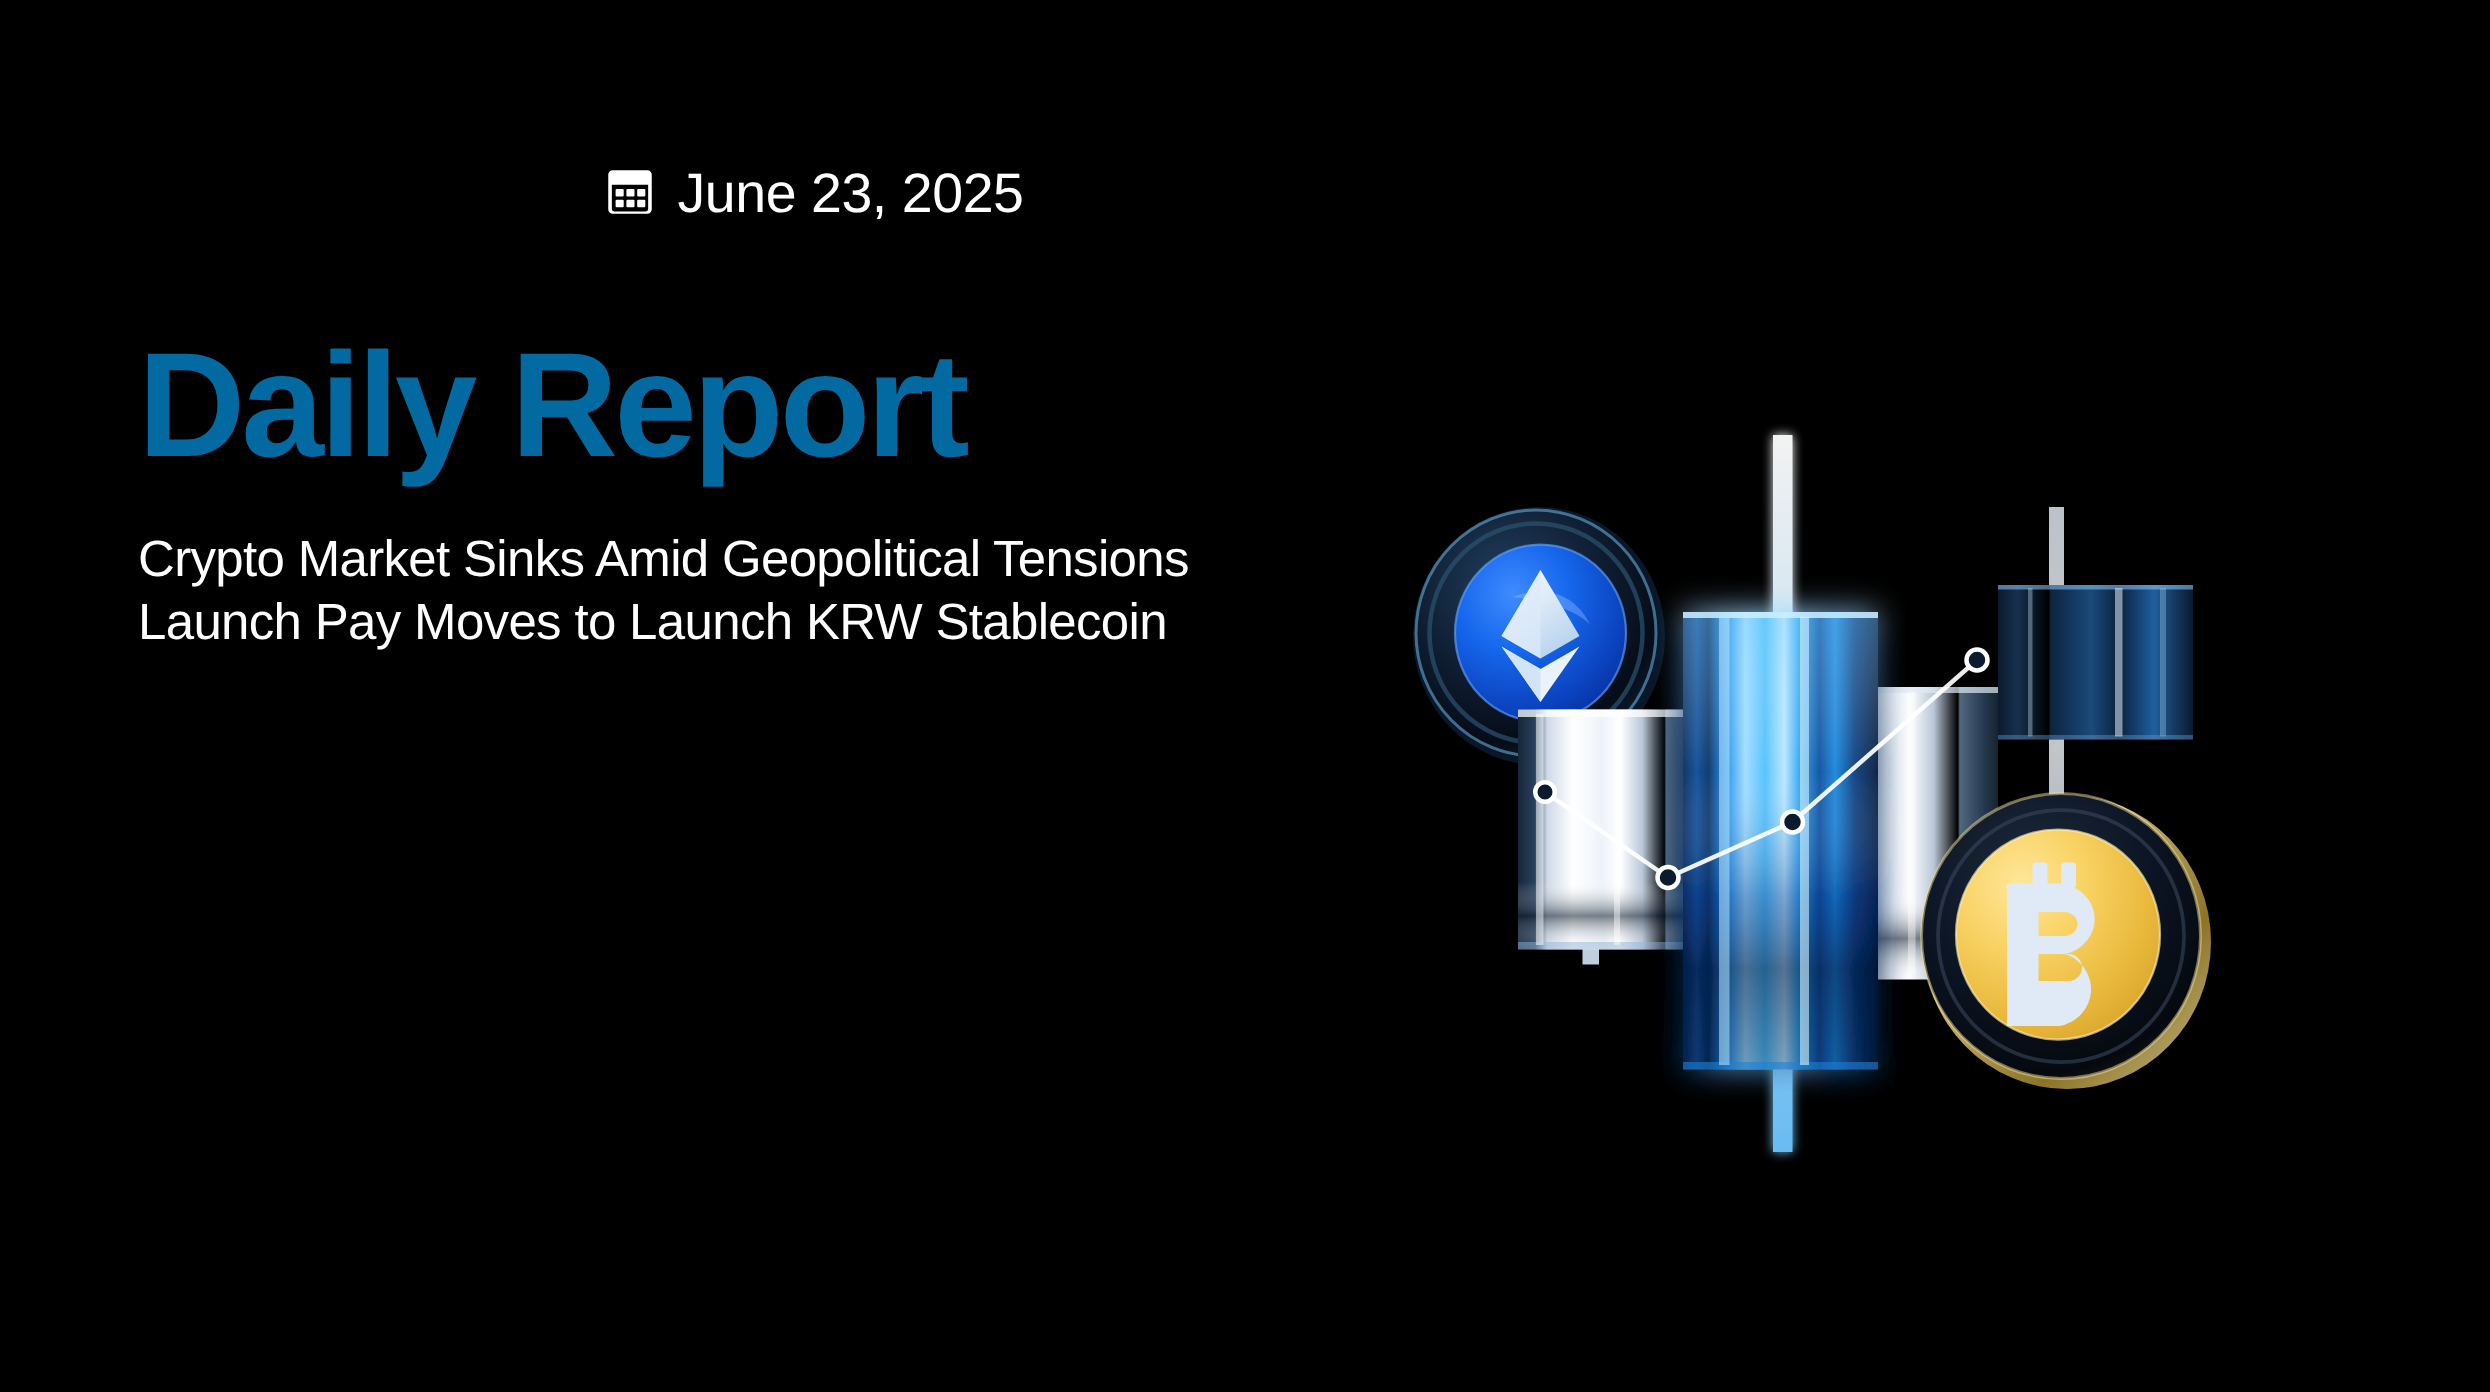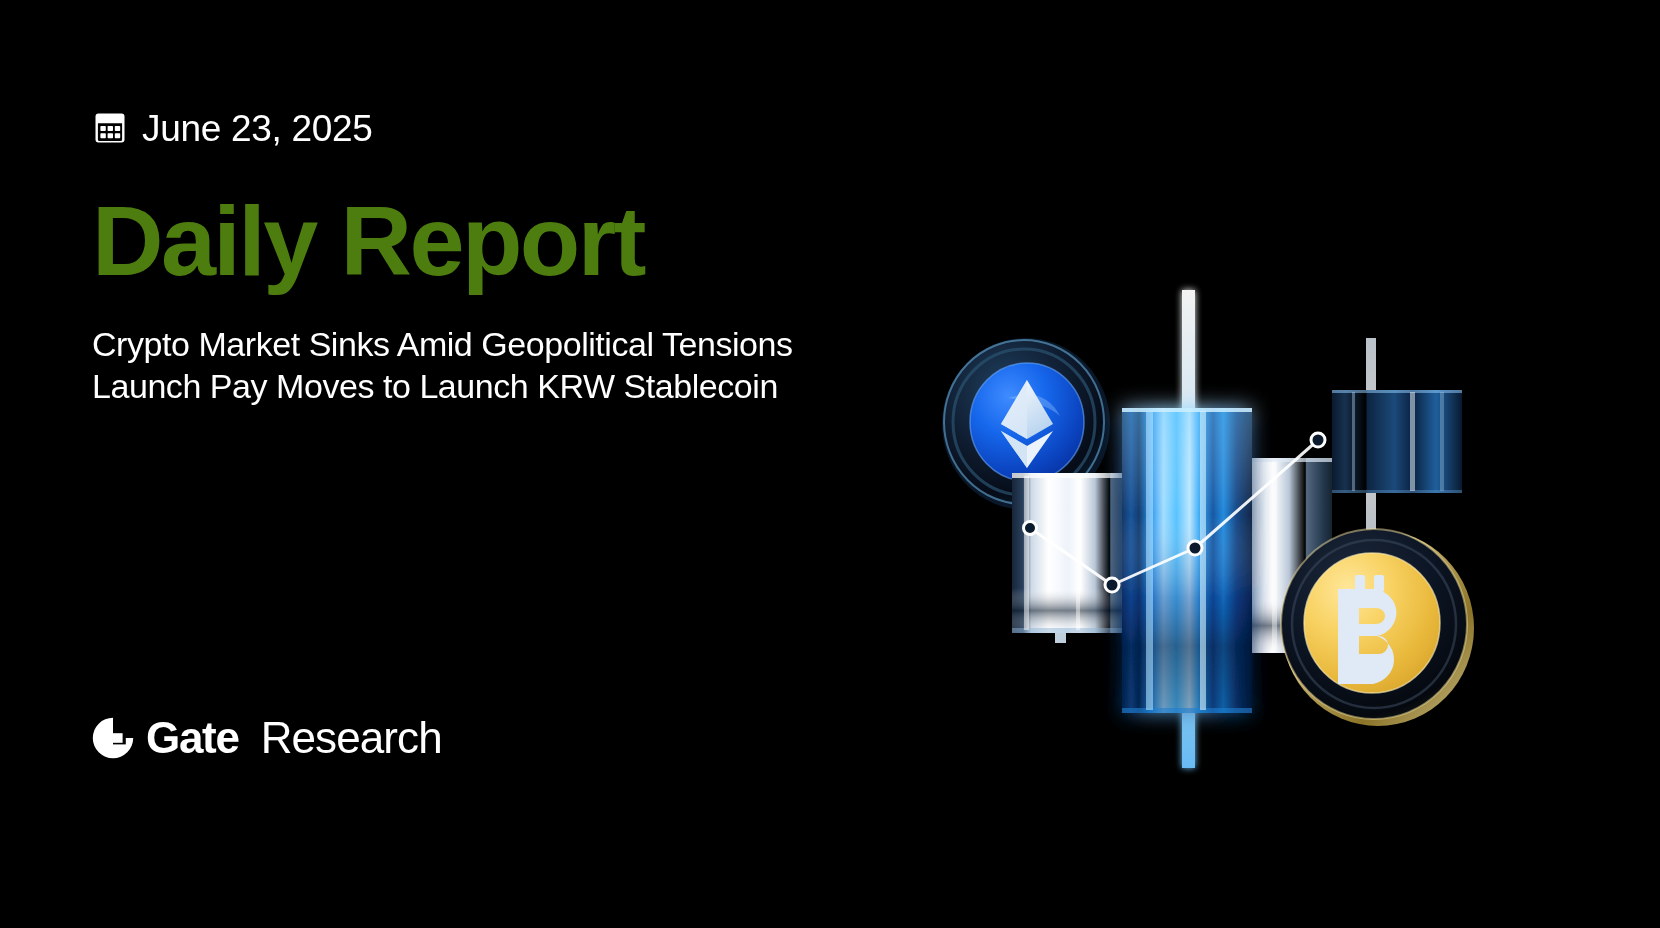--- a/index.html
+++ b/index.html
@@ -23,38 +23,39 @@
     left:92px;
     top:105px;
     width:900px;
   }
 
   .date-row {
     display:flex;
     align-items:center;
     gap:14px;
     height:46px;
+    justify-content:center;
   }
   .cal-icon { width:36px; height:36px; display:block; flex:none; }
   .date-text {
     font-family:"Liberation Sans", sans-serif;
     font-size:37px;
     font-weight:400;
     color:#ffffff;
     letter-spacing:-0.3px;
     line-height:1;
     white-space:nowrap;
   }
 
   .report-title {
-    margin-top:41px;
+    margin-top:70px;
     font-family:"Liberation Sans", sans-serif;
     font-size:99px;
     font-weight:700;
-    color:#4d7c0f;
+    color:#0369a1;
     line-height:0.98;
     letter-spacing:-2.6px;
     white-space:nowrap;
   }
 
   .subtitles { margin-top:34px;text-decoration:underline; }
   .subtitle-line {
     font-family:"Liberation Sans", sans-serif;
     font-size:34px;
     font-weight:400;
@@ -126,31 +127,20 @@
     </div>
 
     <h1 class="report-title">Daily Report</h1>
 
     <div class="subtitles">
       <div class="subtitle-line">Crypto Market Sinks Amid Geopolitical Tensions</div>
       <div class="subtitle-line">Launch Pay Moves to Launch KRW Stablecoin</div>
     </div>
   </div>
 
-  <div class="brand">
-    <span>
-      <svg class="gate-mark" viewBox="0 0 42 42" aria-hidden="true">
-        <path fill="#ffffff" d="M21 0.8A20.2 20.2 0 1 0 41.2 21H21z"></path>
-        <rect x="21" y="14.6" width="12.8" height="12.8" fill="#000000"></rect>
-        <rect x="21" y="16.2" width="9.6" height="9.6" fill="#ffffff"></rect>
-      </svg>
-    </span>
-    <span class="gate-word">Gate</span>
-    <span class="research-word">Research</span>
-  </div>
 
   <div class="hero-art">
     <svg viewBox="0 0 640 520" aria-hidden="true">
       <defs>
 
         <linearGradient id="gSilver" x1="0" y1="0" x2="1" y2="0">
           <stop offset="0%" stop-color="#17263a"></stop>
           <stop offset="9%" stop-color="#29405c"></stop>
           <stop offset="16%" stop-color="#cfdae8"></stop>
           <stop offset="30%" stop-color="#ffffff"></stop>

